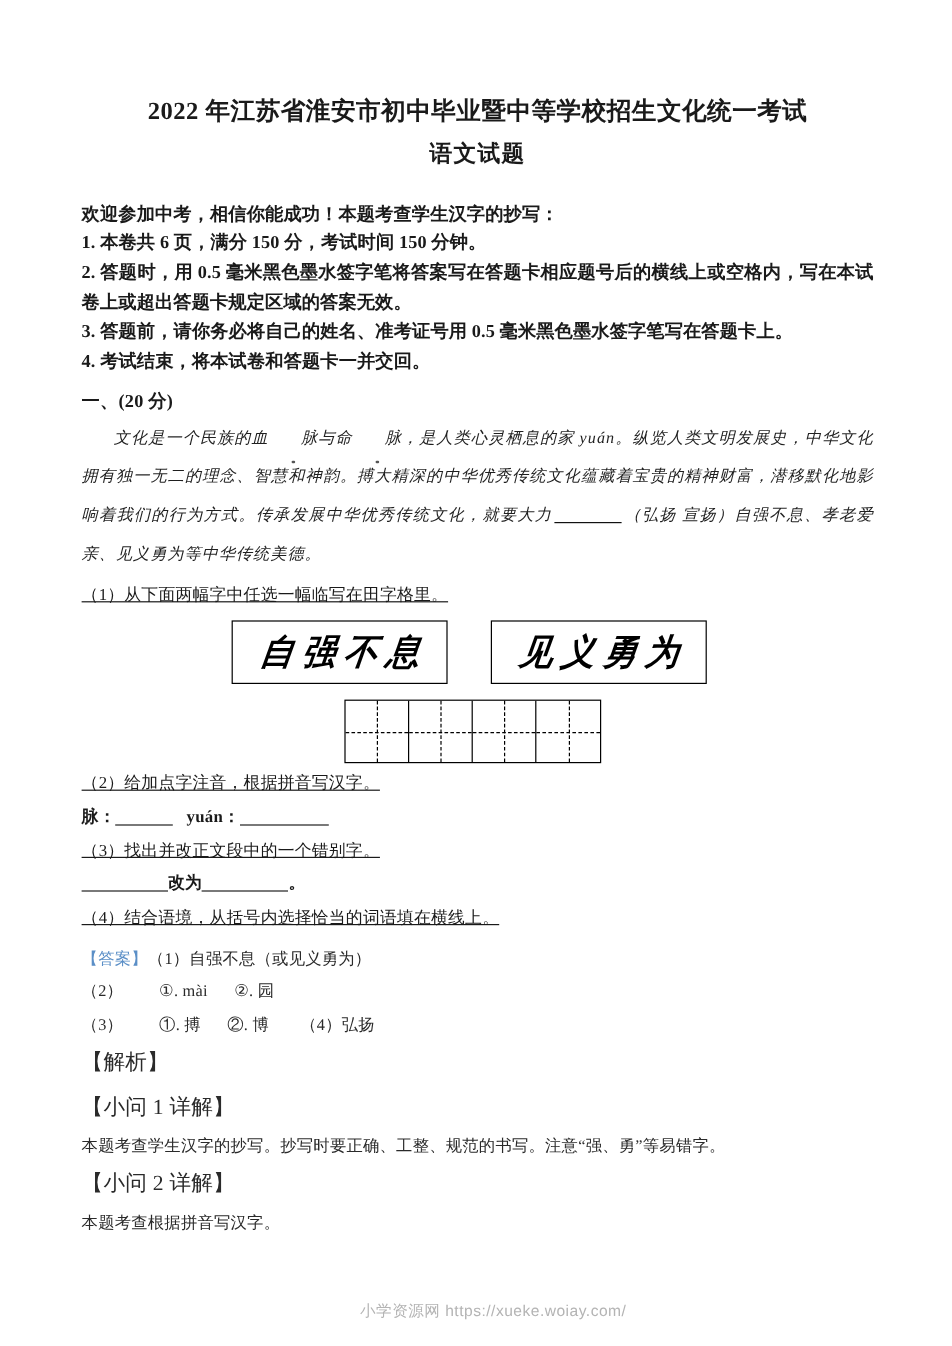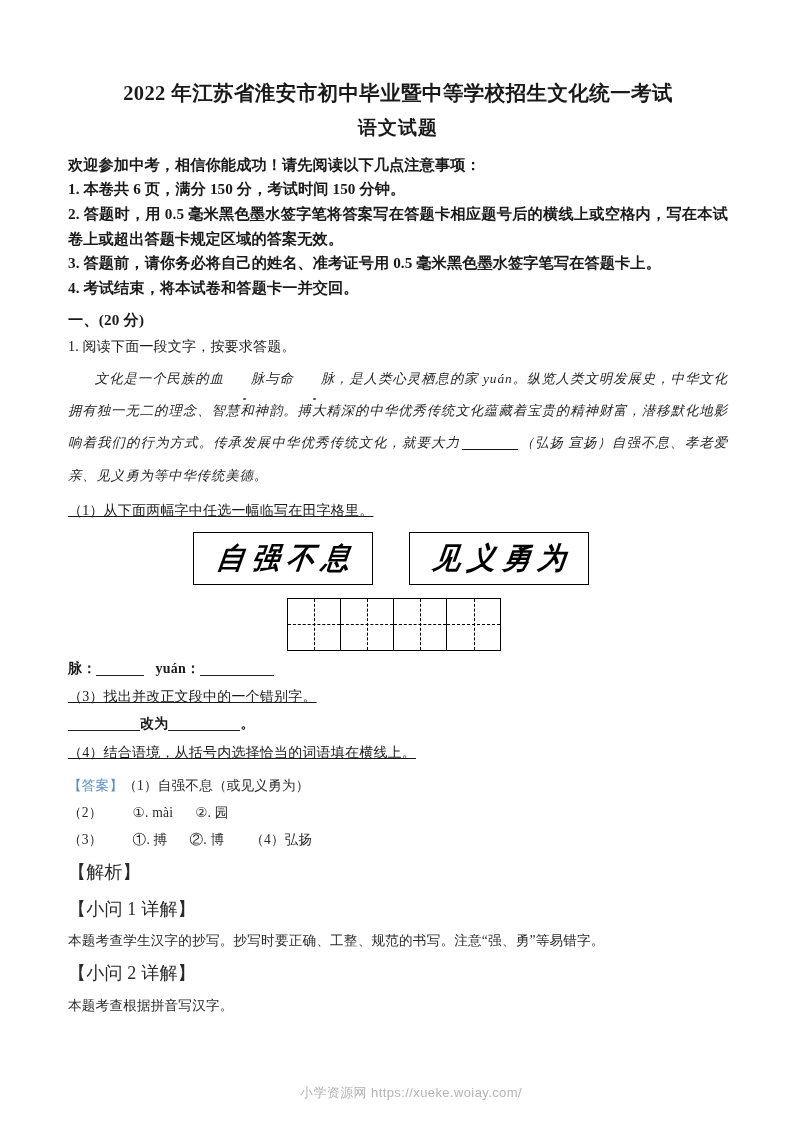--- a/index.html
+++ b/index.html
@@ -38,21 +38,21 @@
     letter-spacing: 0.4px;
     line-height: 1.5;
     margin: 0 0 4px 0;
     white-space: nowrap;
   }
   .doc-subtitle {
     text-align: center;
     font-weight: bold;
     font-size: 19px;
     letter-spacing: 1px;
-    margin: 6px 0 12px 0;
+    margin: 6px 0 26px 0;
   }
 
   
   .notice-line {
     font-weight: bold;
     font-size: 15.2px;
     line-height: 1.62;
     margin: 0;
     text-align: justify;
     letter-spacing: 0.1px;
@@ -244,30 +244,29 @@
 </head>
 <body>
 
 <div class="page">
   <div class="content">
 
     <h1 class="doc-title">2022 年江苏省淮安市初中毕业暨中等学校招生文化统一考试</h1>
     <h2 class="doc-subtitle">语文试题</h2>
 
     <div class="notice-list">
-      <p class="notice-line">欢迎参加中考，相信你能成功！请先阅读以下几点注意事项：</p>
+      <p class="notice-line">欢迎参加中考，相信你能成功！本题考查学生汉字的抄写：</p>
       <p class="notice-line">1. 本卷共 6 页，满分 150 分，考试时间 150 分钟。</p>
       <p class="notice-line">2. 答题时，用 0.5 毫米黑色墨水签字笔将答案写在答题卡相应题号后的横线上或空格内，写在本试卷上或超出答题卡规定区域的答案无效。</p>
       <p class="notice-line">3. 答题前，请你务必将自己的姓名、准考证号用 0.5 毫米黑色墨水签字笔写在答题卡上。</p>
       <p class="notice-line">4. 考试结束，将本试卷和答题卡一并交回。</p>
     </div>
 
     <p class="section-heading">一、(20 分)</p>
 
-    <p class="q-line">1. 阅读下面一段文字，按要求答题。</p>
 
     <p class="passage"><span>文化是一个民族的血</span><span class="dotted-em">脉</span><span>与命</span><span class="dotted-em">脉</span><span>，是人类心灵栖息的家 yuán。纵览人类文明发展史，中华文化拥有独一无二的理念、智慧和神韵。搏大精深的中华优秀传统文化蕴藏着宝贵的精神财富，潜移默化地影响着我们的行为方式。传承发展中华优秀传统文化，就要大力</span><span class="blank-ul"></span><span>（弘扬 宣扬）自强不息、孝老爱亲、见义勇为等中华传统美德。</span></p>
 
     <p class="q-sub">（1）从下面两幅字中任选一幅临写在田字格里。</p>
 
     <div class="calli-row">
       <div class="calli-box box1">
         <span class="calli-text">自强不息</span>
       </div>
       <div class="calli-box box2">
@@ -277,20 +276,21 @@
 
     <div class="grid-wrap">
       <div class="tianzige">
         <div class="tz-cell"></div>
         <div class="tz-cell"></div>
         <div class="tz-cell"></div>
         <div class="tz-cell"></div>
       </div>
     </div>
 
+    <p class="q-sub">（2）给加点字注音，根据拼音写汉字。</p>
     <p class="fill-line"><span>脉：</span><span class="ul-s"></span>&nbsp;&nbsp;&nbsp;<span>yuán：</span><span class="ul-m"></span></p>
 
     <p class="q-sub">（3）找出并改正文段中的一个错别字。</p>
     <p class="fill-line"><span class="ul-l"></span><span>改为</span><span class="ul-l"></span><span>。</span></p>
 
     <p class="q-sub">（4）结合语境，从括号内选择恰当的词语填在横线上。</p>
 
     <div class="ans-block">
       <p class="ans-line"><span class="tag-blue">【答案】</span><span>（1）自强不息（或见义勇为）</span></p>
       <p class="ans-line"><span>（2）</span><span class="sp-a"></span><span>①. mài</span><span class="sp-b"></span><span>②. 园</span></p>

